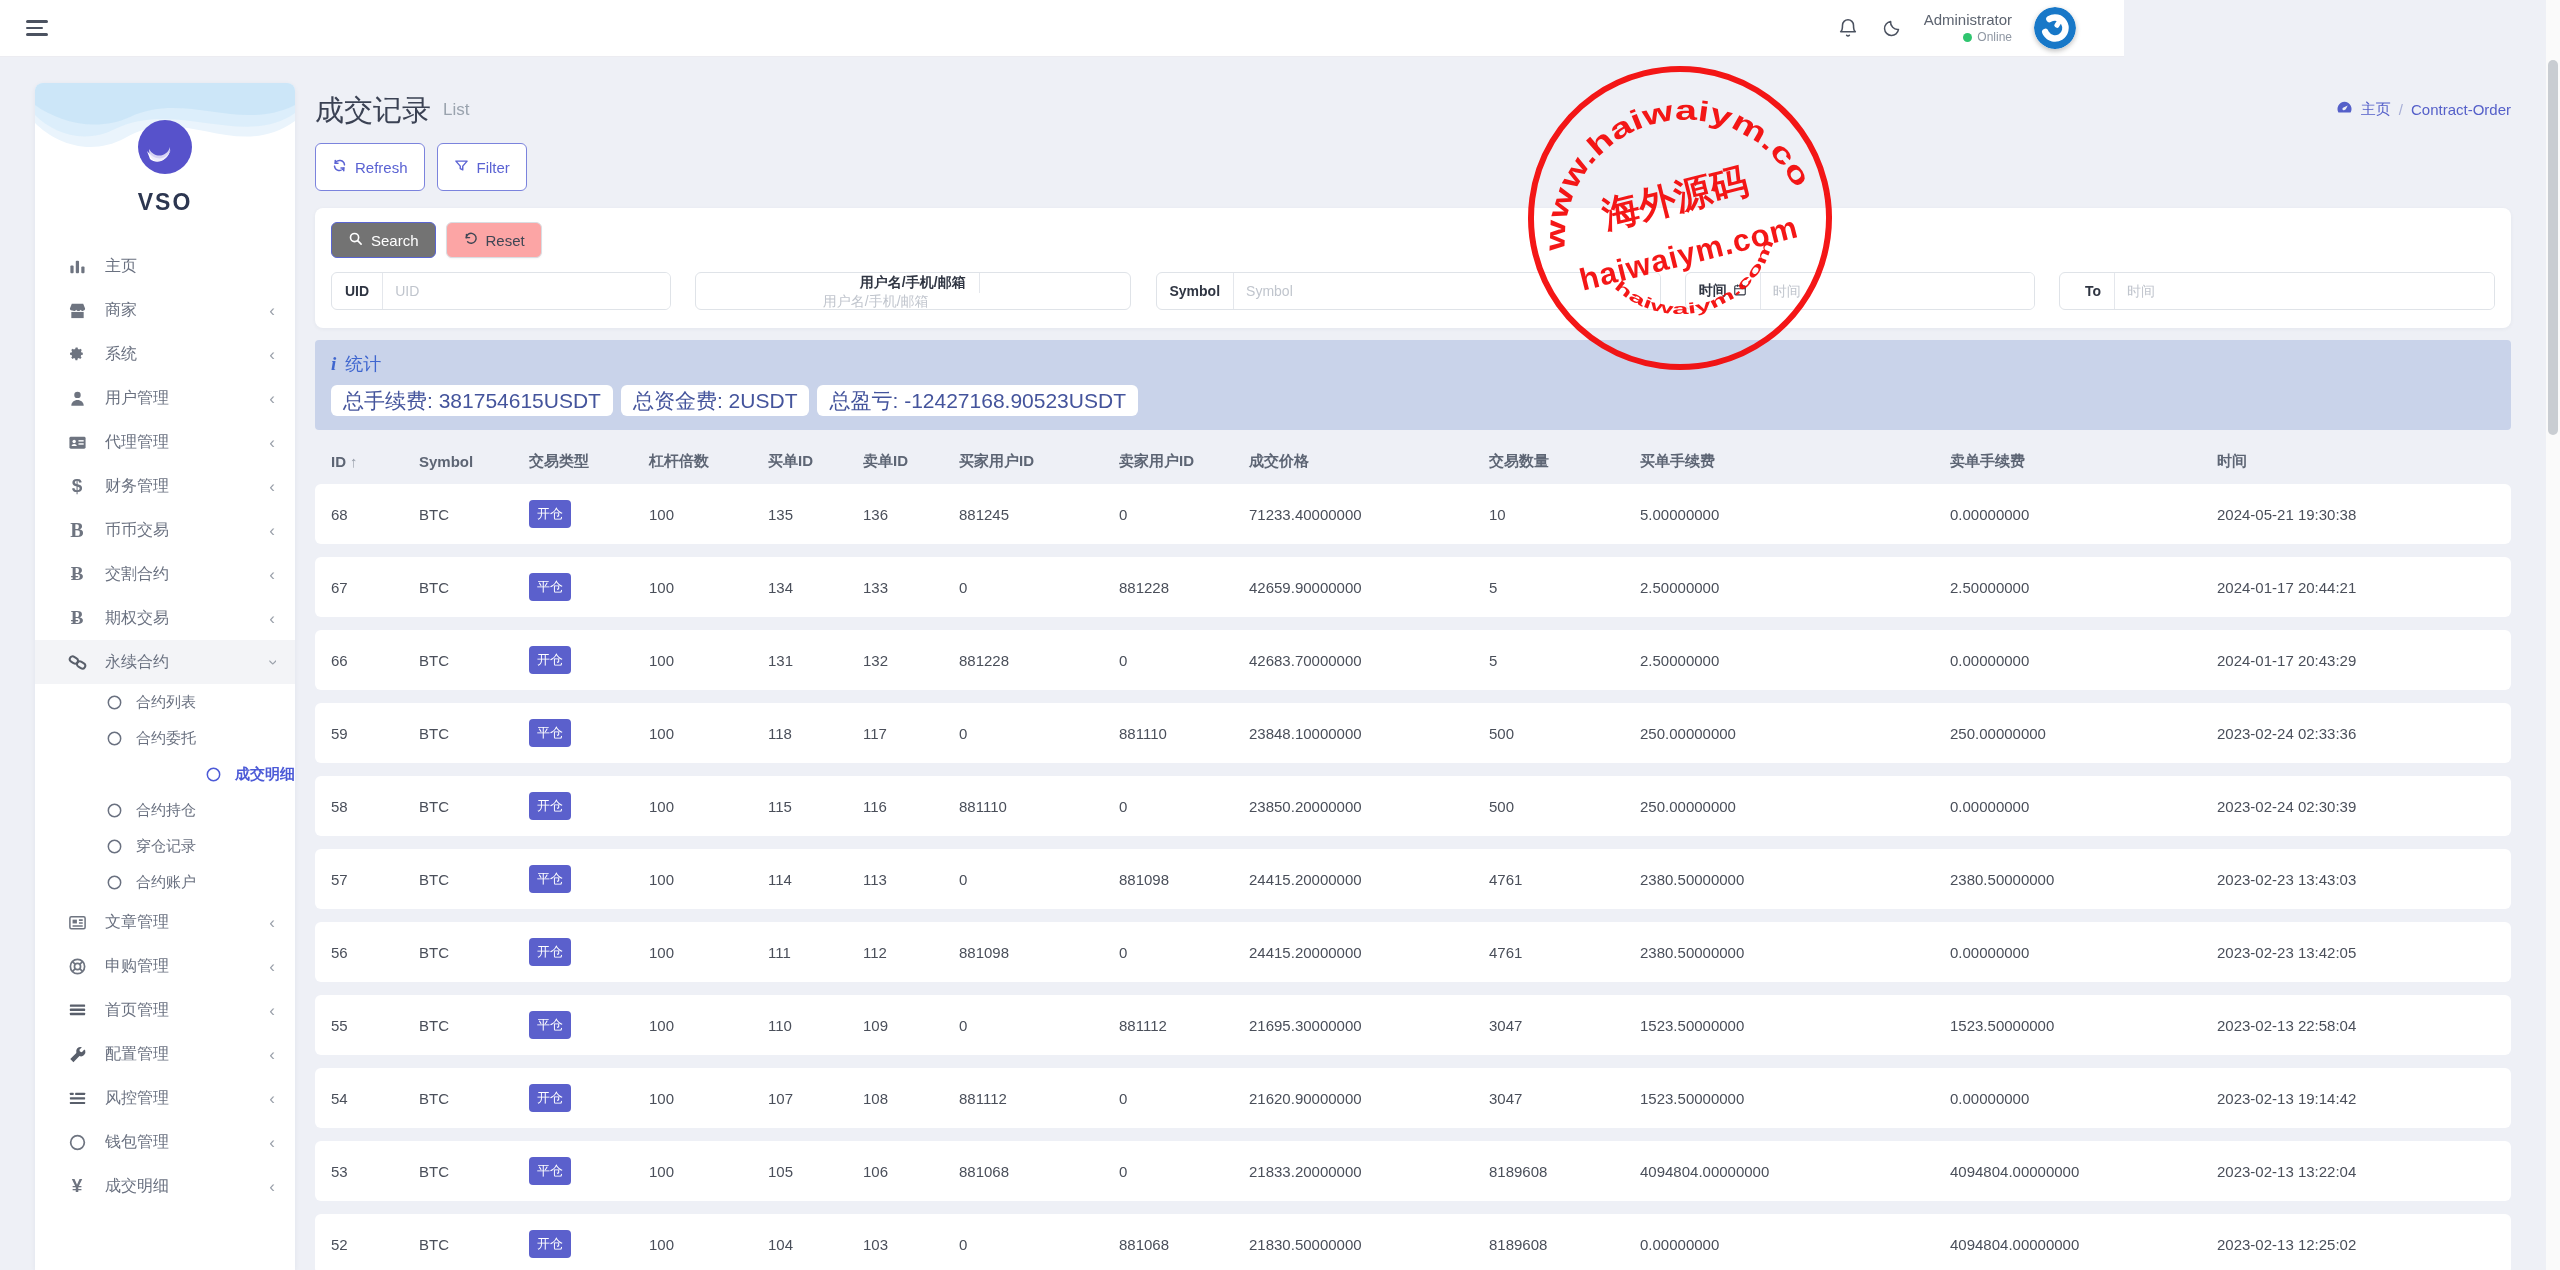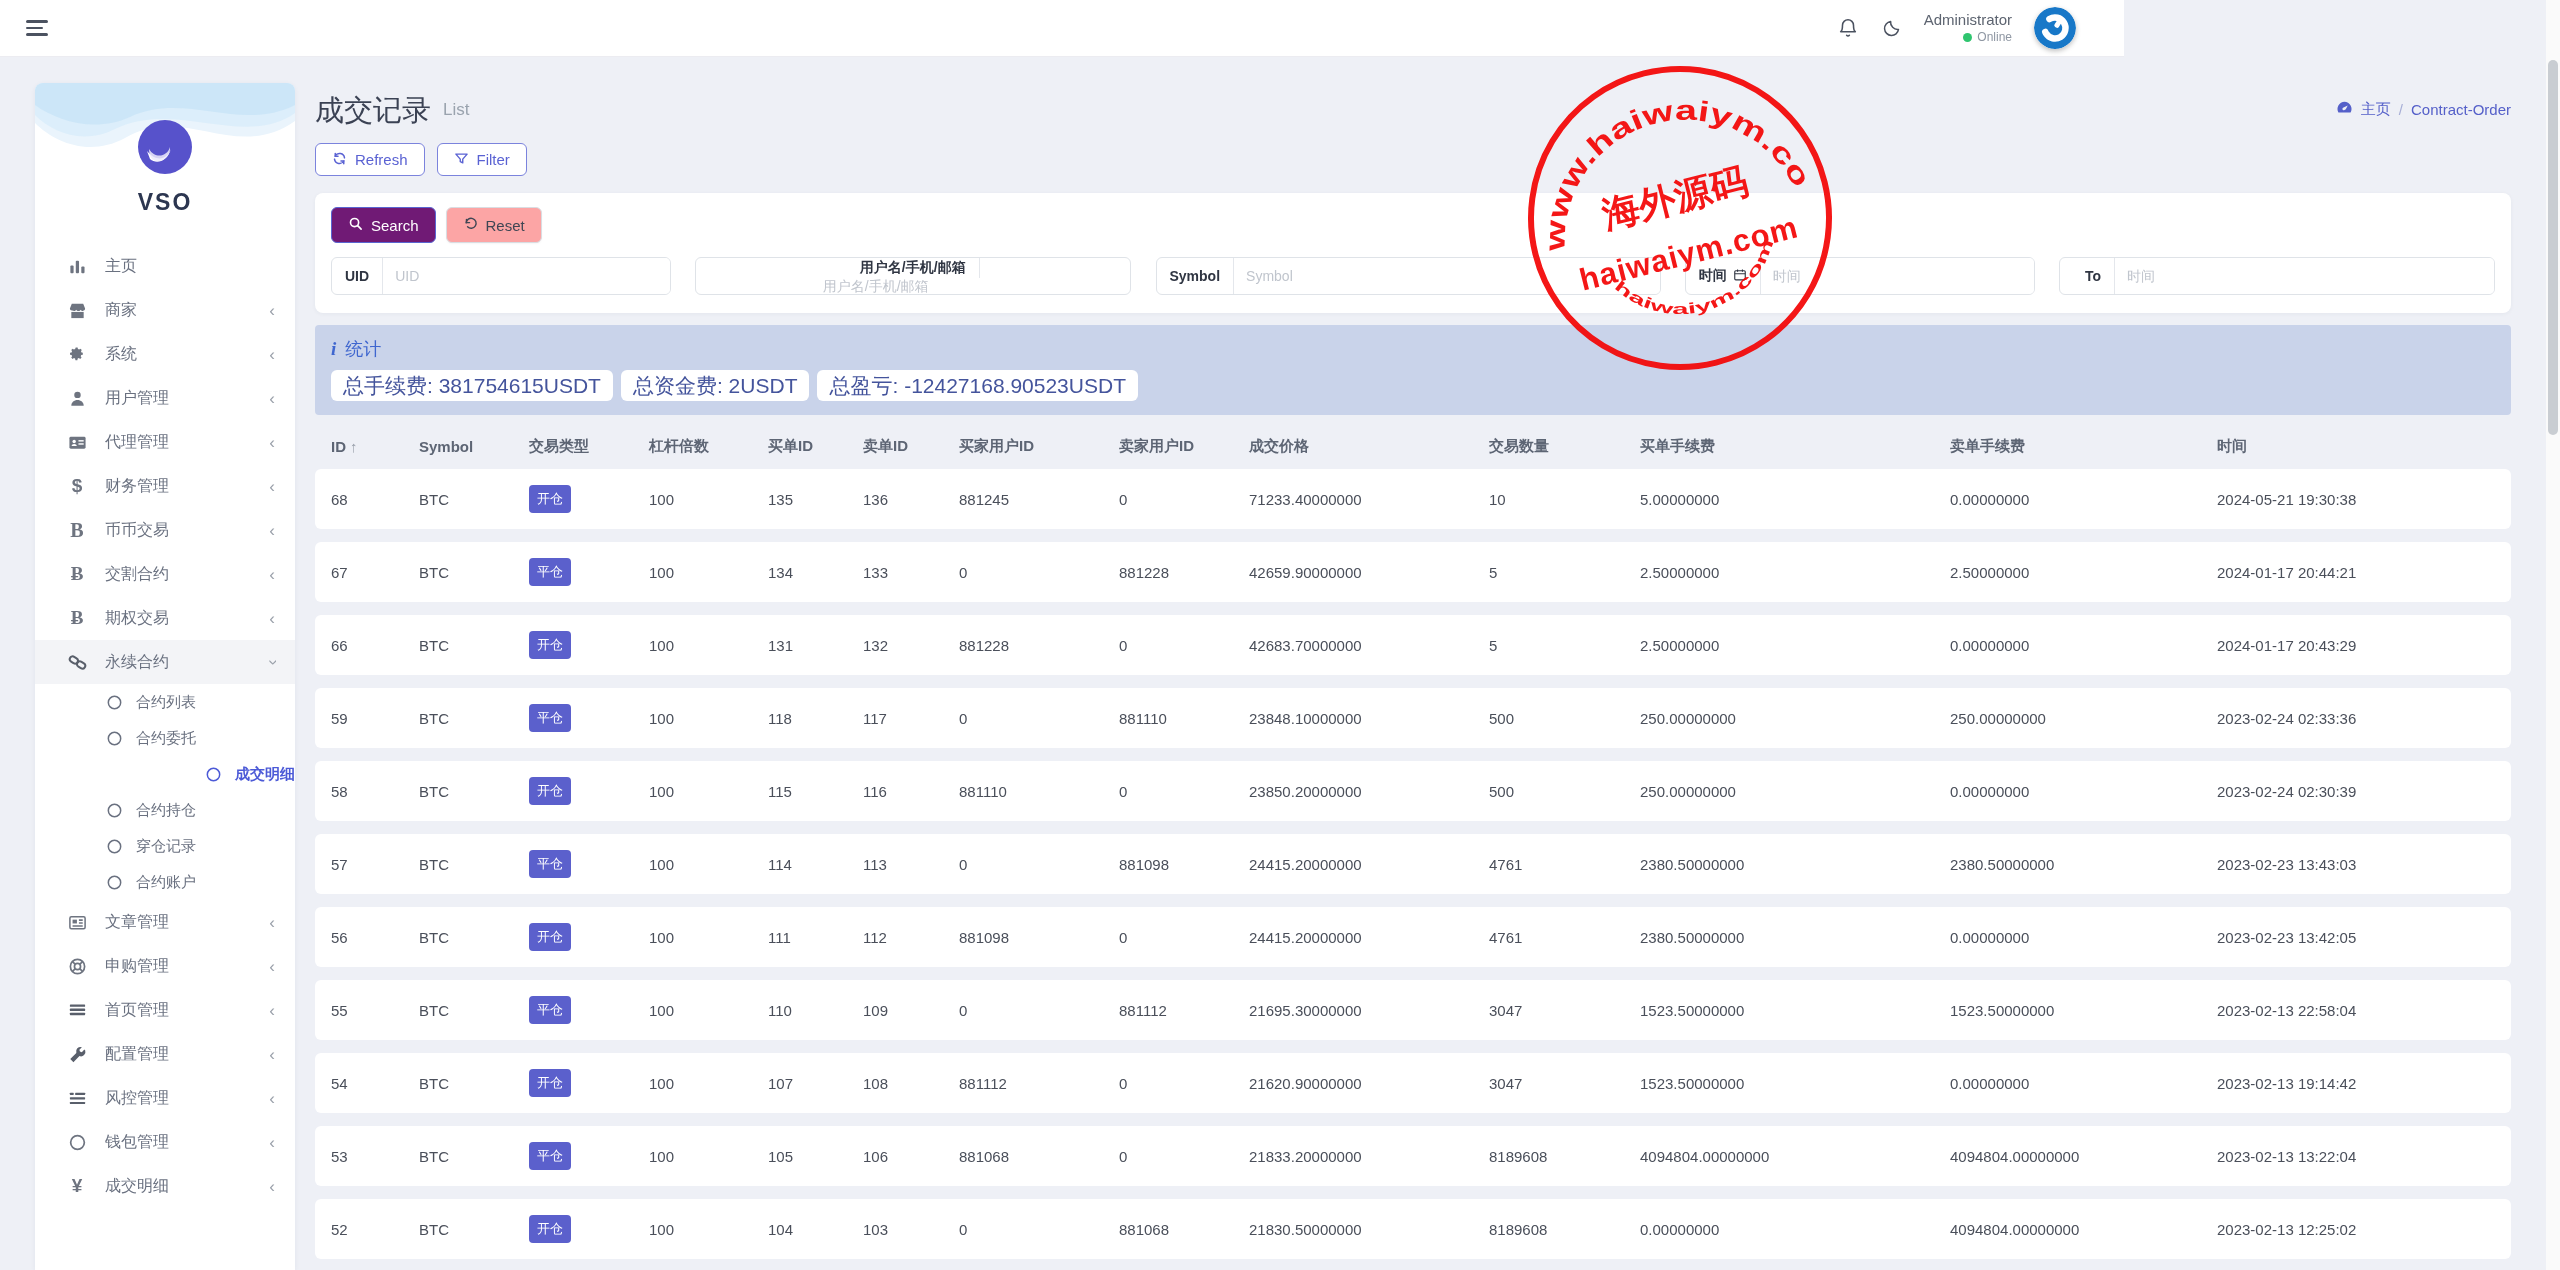--- a/index.html
+++ b/index.html
@@ -39,26 +39,26 @@
   .submenu-item.active { color:#4c5ad7; font-weight:bold;justify-content:flex-end; }
 
   
   .main { position:absolute; left:315px; top:57px; width:2196px; }
   .title-row { margin-top:34px; display:flex; align-items:flex-start; }
   .page-title { font-size:29px; color:#3b4254; font-weight:500; }
   .page-subtitle { font-size:17px; color:#9aa3ae; margin-left:12px; position:relative; top:9px; }
   .breadcrumb { margin-left:auto; margin-top:8px; display:flex; align-items:center; gap:8px; font-size:15px; color:#5560c9; }
   .breadcrumb .sep { color:#a7aed6; }
   .btn-row { margin-top:12px; display:flex; gap:12px; }
-  .btn-outline { height:33px; padding:0 16px; background:#fff; border:1px solid #7b83dd; border-radius:6px;
+  .btn-outline { height:48px; padding:0 16px; background:#fff; border:1px solid #7b83dd; border-radius:6px;
                  color:#5a62d3; font-size:15px; display:flex; align-items:center; gap:8px; cursor:pointer; }
 
   .search-card { margin-top:17px; background:#fff; border-radius:8px; padding:14px 16px 18px; box-shadow:0 1px 4px rgba(40,50,80,.05); }
   .search-btn-row { display:flex; gap:10px; }
-  .btn-primary { height:36px; padding:0 16px; background:#701a75; border:1px solid #5965d2; border-radius:6px;
+  .btn-primary { height:36px; padding:0 16px; background:#737373; border:1px solid #5965d2; border-radius:6px;
                  color:#fff; font-size:15px; display:flex; align-items:center; gap:8px; cursor:pointer; }
   .btn-plain { height:36px; padding:0 16px; background:#fca5a5; border:1px solid #d9dde2; border-radius:6px;
                color:#3f4654; font-size:15px; display:flex; align-items:center; gap:8px; cursor:pointer; box-shadow:0 1px 2px rgba(0,0,0,.04); }
   .filters { margin-top:14px; display:flex; justify-content:space-between; }
   .fgroup { display:flex; align-items:center; height:38px; border:1px solid #dfe3e8; border-radius:6px; background:#fff; overflow:hidden; }
   .fgroup .flabel { padding:0 13px; font-size:14px; font-weight:bold; color:#2f3542; border-right:1px solid #e4e7ec;
                     height:100%; display:flex; align-items:center; gap:6px; white-space:nowrap; }
   .fgroup input { border:none; outline:none; flex:1; height:100%; padding:0 12px; font-size:14px; color:#4a4f5a; font-family:inherit; }
   .fgroup input::placeholder { color:#c0c5cd; }
   .fgroup:nth-child(1){ width:340px; } .fgroup:nth-child(2){ width:436px;flex-direction:column; } .fgroup:nth-child(3){ width:505px; }

